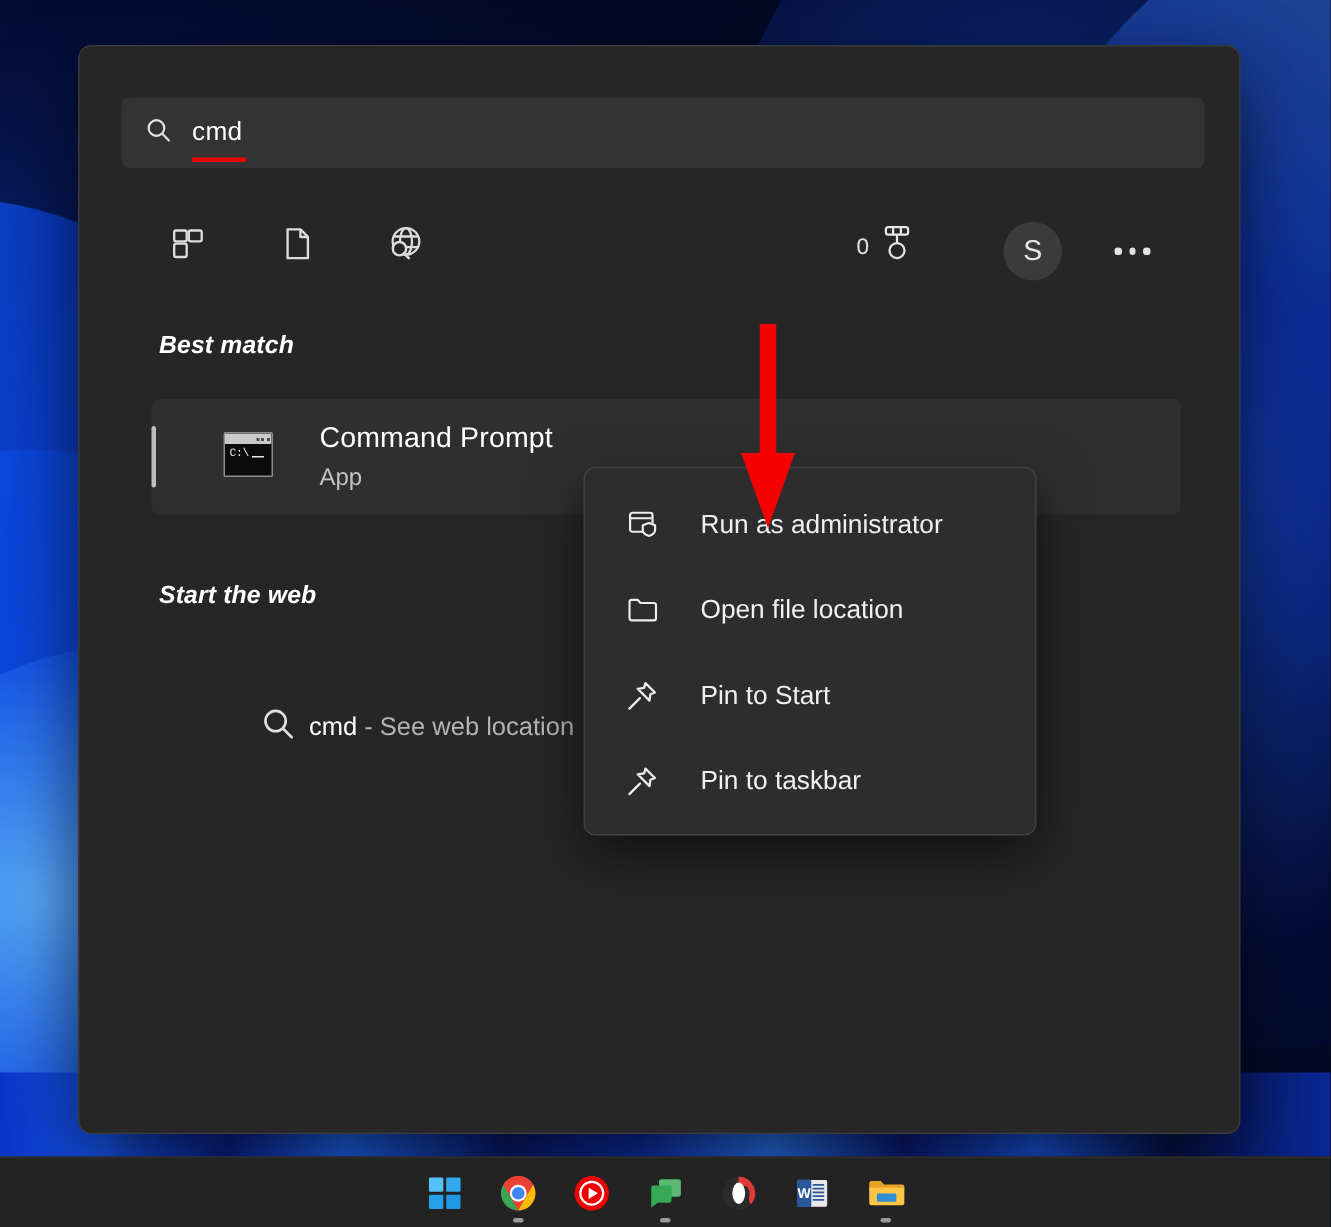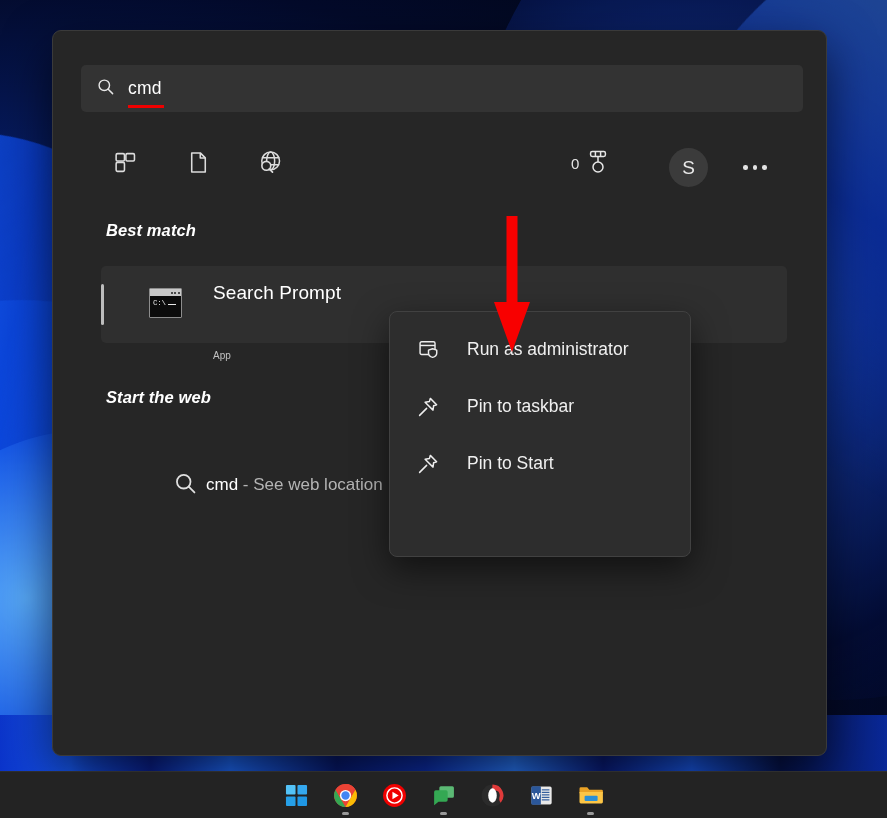--- a/index.html
+++ b/index.html
@@ -133,21 +133,21 @@
     font-size:7.5px; padding:3px 0 0 3px; letter-spacing:-.2px;
     display:flex; align-items:center; gap:2px;
   }
   #cmd-icon .caret { width:8px; height:1.5px; background:#e9e9e9; display:block; margin-top:3px;}
   #best-title {
     position:absolute; left:112px; top:16px;
     color:#ffffff; font-size:19px; letter-spacing:.1px;
   }
   #best-sub {
     position:absolute; left:112px; top:44px;
-    color:#c2c2c2; font-size:10px;margin-top:40px;
+    color:#c2c2c2; font-size:16px;
   }
 
   
   #web-row {
     position:absolute; left:48px; top:425px;
     width:686px; height:58px;
     display:flex; align-items:center;
   }
   #web-row .mag2 { margin-left:72px; margin-right:0; }
   #web-text { position:absolute; left:105px; font-size:17px; white-space:nowrap; }
@@ -302,21 +302,21 @@
       <div class="titlebar">
           <b></b>
           <b></b>
           <b></b>
         </div>
       <div class="prompt">
         <span>C:\</span>
         <span class="caret"></span>
       </div>
     </div>
-    <div id="best-title">Search Prompt</div>
+    <div id="best-title">Command Prompt</div>
     <div id="best-sub">App</div>
   </div>
 
   <div class="section-head" id="head-web">Start the web</div>
 
   <div id="web-row">
     <span class="mag2">
       <svg width="25" height="25" viewBox="0 0 24 24" fill="none" stroke="#e0e0e0" stroke-width="1.7" stroke-linecap="round">
         <circle cx="10.3" cy="10.3" r="6.5"></circle>
           <line x1="15.1" y1="15.1" x2="20.6" y2="20.6"></line>
@@ -334,40 +334,48 @@
     <span class="mi-icon">
       <svg width="23" height="23" viewBox="0 0 24 24" fill="none" stroke="#ededed" stroke-width="1.5">
         <path d="M3.2 5.6a1.6 1.6 0 0 1 1.6-1.6h12.4a1.6 1.6 0 0 1 1.6 1.6v10a1.6 1.6 0 0 1-1.6 1.6H4.8a1.6 1.6 0 0 1-1.6-1.6z"></path>
         <line x1="3.2" y1="7.8" x2="18.8" y2="7.8"></line>
         <path d="M16.3 11.2l4.3 1.5v3.1c0 2.2-2.1 3.7-4.3 4.4-2.2-.7-4.3-2.2-4.3-4.4v-3.1z" fill="#2d2d2d" stroke="#ededed" stroke-width="1.5" stroke-linejoin="round"></path>
       </svg>
     </span>
     <span>Run as administrator</span>
   </div>
 
-
   <div class="menu-item">
     <span class="mi-icon">
-      <svg width="24" height="24" viewBox="0 0 24 24" fill="none" stroke="#ededed" stroke-width="1.5" stroke-linejoin="round" stroke-linecap="round">
-        <path d="M14.3 3.4l6.3 6.3-3 1.1-.6 4.3-7.9-7.9 4.3-.6z"></path>
-        <line x1="10.6" y1="13.4" x2="3.6" y2="20.4"></line>
-      </svg>
-    </span>
-    <span>Pin to taskbar</span>
+      <svg width="23" height="23" viewBox="0 0 24 24" fill="none" stroke="#ededed" stroke-width="1.5" stroke-linejoin="round">
+        <path d="M2.8 6.6a1.5 1.5 0 0 1 1.5-1.5h4.1l2 2.2h9.3a1.5 1.5 0 0 1 1.5 1.5v9.1a1.5 1.5 0 0 1-1.5 1.5H4.3a1.5 1.5 0 0 1-1.5-1.5z"></path>
+      </svg>
+    </span>
+    <span>Open file location</span>
   </div>
 
   <div class="menu-item">
     <span class="mi-icon">
       <svg width="24" height="24" viewBox="0 0 24 24" fill="none" stroke="#ededed" stroke-width="1.5" stroke-linejoin="round" stroke-linecap="round">
         <path d="M14.3 3.4l6.3 6.3-3 1.1-.6 4.3-7.9-7.9 4.3-.6z"></path>
         <line x1="9.1" y1="7.2" x2="3.4" y2="1.6" opacity="0"></line>
         <line x1="10.6" y1="13.4" x2="3.6" y2="20.4"></line>
       </svg>
     </span>
     <span>Pin to Start</span>
+  </div>
+
+  <div class="menu-item">
+    <span class="mi-icon">
+      <svg width="24" height="24" viewBox="0 0 24 24" fill="none" stroke="#ededed" stroke-width="1.5" stroke-linejoin="round" stroke-linecap="round">
+        <path d="M14.3 3.4l6.3 6.3-3 1.1-.6 4.3-7.9-7.9 4.3-.6z"></path>
+        <line x1="10.6" y1="13.4" x2="3.6" y2="20.4"></line>
+      </svg>
+    </span>
+    <span>Pin to taskbar</span>
   </div>
 </div>
 
 <div id="red-arrow">
   <svg width="40" height="136" viewBox="0 0 40 136">
     <polygon points="14.5,0 25.5,0 25.5,86 38,86 20,136 2,86 14.5,86" fill="#f80000"></polygon>
   </svg>
 </div>
 
 <div id="taskbar">

